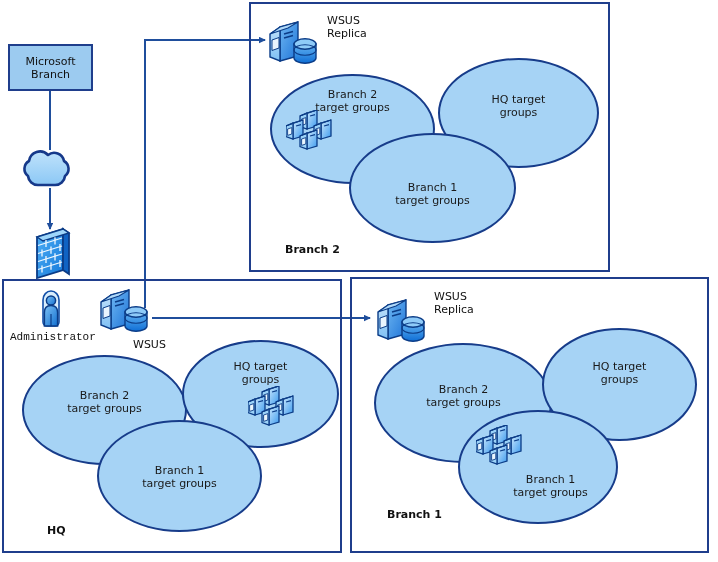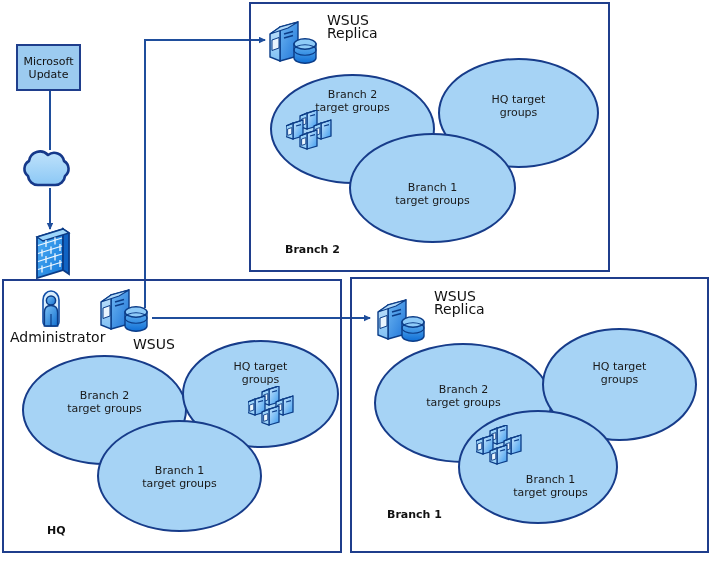--- a/index.html
+++ b/index.html
@@ -53,21 +53,21 @@
     display: flex;
     align-items: center;
     justify-content: center;
     text-align: center;
     font-size: 11px;
     line-height: 13px;
     color: #111111;
   }
   .icon-label {
     position: absolute;
-    font-size: 14px;
+    font-size: 11px;
     line-height: 13px;
     color: #111111;
     white-space: nowrap;
   }
   .svg-layer {
     position: absolute;
     left: 0;
     top: 0;
     width: 718px;
     height: 562px;
@@ -246,21 +246,21 @@
   </div>
   <div class="ellipse-label" style="left:127px; top:464px; width:105px;">
     <span>Branch 1</span><br>
     <span>target groups</span>
   </div>
 
   <svg class="icon-abs" style="left:248px; top:386px;" width="52" height="42" viewBox="0 0 52 42" xmlns="http://www.w3.org/2000/svg">
     <use href="#pcCluster"></use>
   </svg>
 
-  <div class="icon-label" style="left:10px; top:331px;">Administrator</div>
+  <div class="icon-label" style="left:10px; top:331px;font-family:Liberation Mono, monospace;">Administrator</div>
 
   <div class="icon-label" style="left:133px; top:338px;">WSUS</div>
 
   <div class="panel-label" style="left:47px; top:524px;text-align:right;">HQ</div>
 
   <div class="panel" style="left:350px; top:277px; width:359px; height:276px;"></div>
 
   <div class="ellipse" style="left:374px; top:343px; width:178px; height:120px;"></div>
   <div class="ellipse" style="left:542px; top:328px; width:155px; height:113px;"></div>
   <div class="ellipse" style="left:458px; top:410px; width:160px; height:114px;"></div>
@@ -282,20 +282,20 @@
     <use href="#pcCluster"></use>
   </svg>
 
   <div class="icon-label" style="left:434px; top:290px; text-align:left;">
     <span>WSUS</span><br>
     <span>Replica</span>
   </div>
 
   <div class="panel-label" style="left:387px; top:508px;">Branch 1</div>
 
-  <div class="ms-box" style="left:16px; top:44px; width:65px; height:47px;">
+  <div class="ms-box" style="left:8px; top:44px; width:85px; height:47px;">
     <div>
       <span>Microsoft</span><br>
-      <span>Update</span>
+      <span>Branch</span>
     </div>
   </div>
 
 </div>
 
 </body></html>

